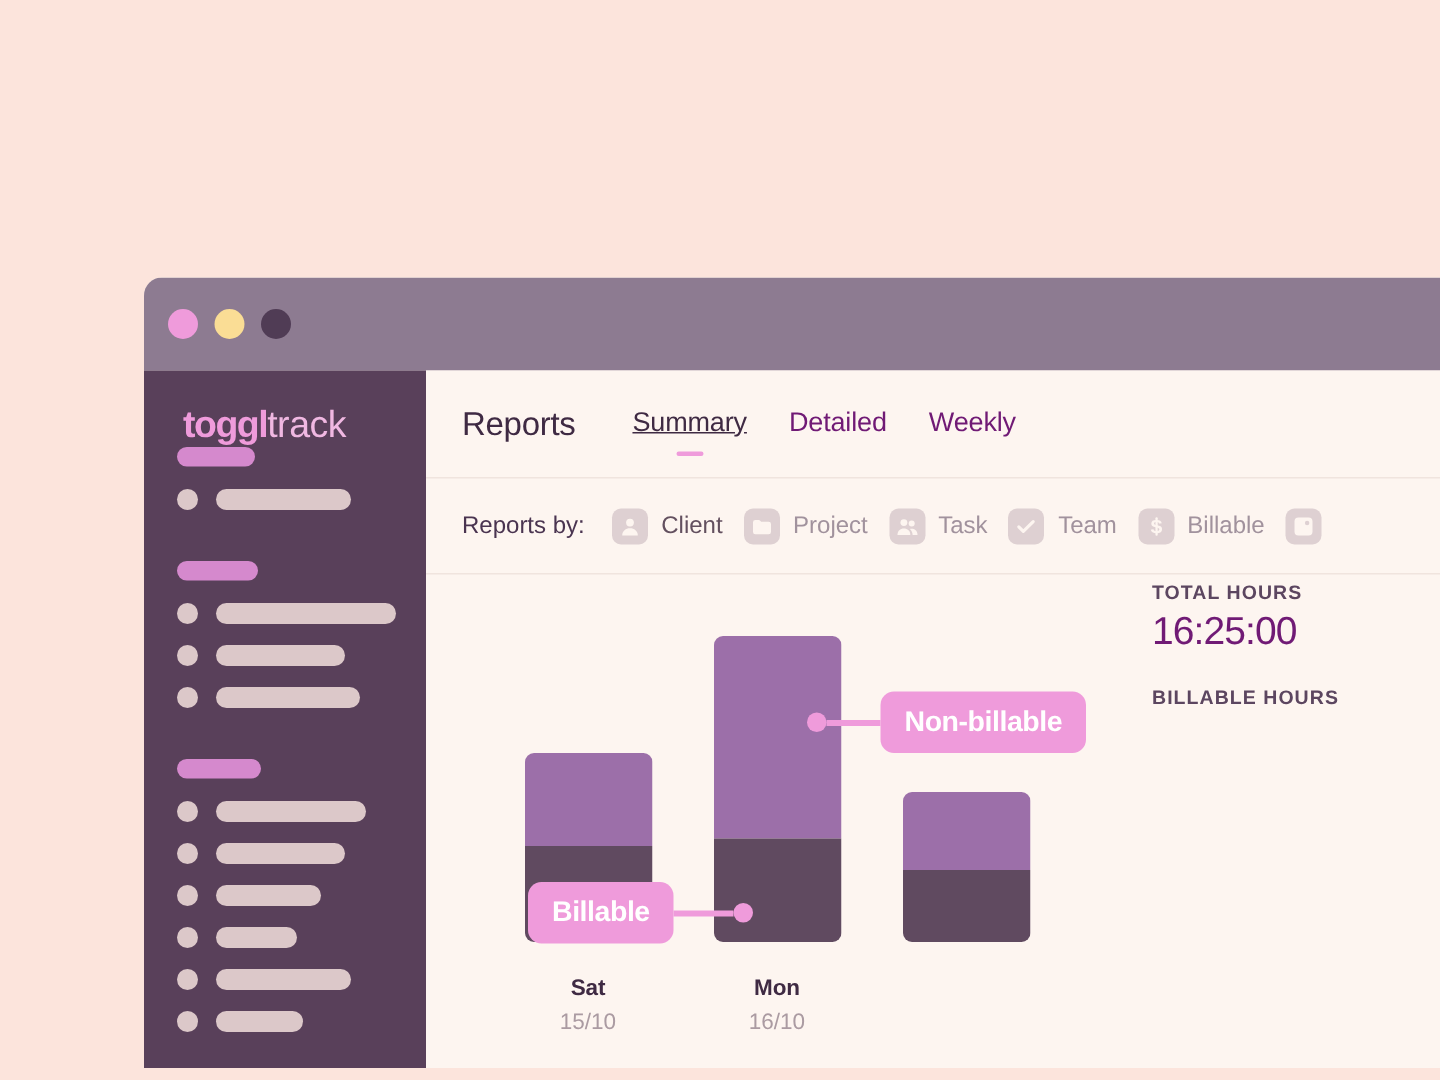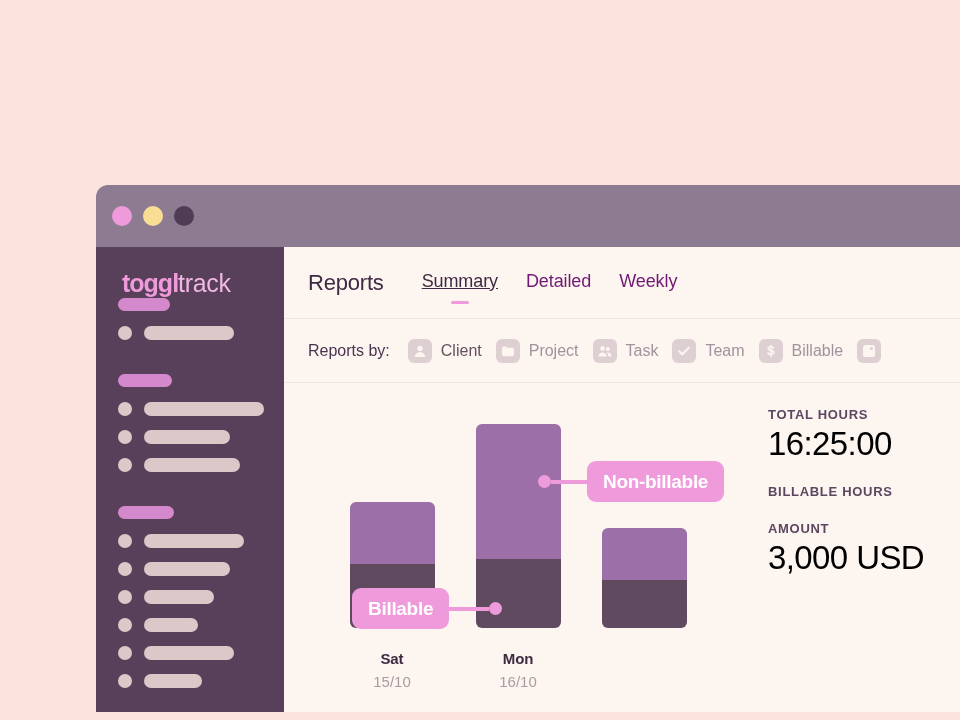--- a/index.html
+++ b/index.html
@@ -162,28 +162,28 @@
   }
   .callout-line { height: 4px; background: #ef9bdb; }
   .callout-dot {
     width: 13px; height: 13px; border-radius: 50%;
     background: #ef9bdb; flex: none;
   }
   #callout-billable { left: 352px; top: 588px; }
   #callout-nonbillable { left: 538px; top: 461px; }
 
   
-  .stats { position: absolute; left: 484px; top: 24px; }
+  .stats { position: absolute; left: 484px; top: 4px; }
   .stat { margin-bottom: 22px; }
   .stat-label {
     font-size: 13px; font-weight: bold; color: #5c4660;
     letter-spacing: 0.7px; margin-bottom: 4px;
   }
   .stat-value {
-    font-size: 33px; color: #000000; letter-spacing: -0.6px;
+    font-size: 26px; color: #701a75; letter-spacing: -0.6px;
     line-height: 1.1;
   }
 </style>
 </head>
 <body>
 
 <div id="app-root">
 
   <div class="window">
 
@@ -370,24 +370,20 @@
         </div>
 
         <div class="stats">
           <div class="stat">
             <div class="stat-label">TOTAL HOURS</div>
             <div class="stat-value">16:25:00</div>
           </div>
           <div class="stat">
             <div class="stat-label">BILLABLE HOURS</div>
           </div>
-          <div class="stat">
-            <div class="stat-label">AMOUNT</div>
-            <div class="stat-value">3,000 USD</div>
-          </div>
         </div>
 
       </div>
     </div>
   </div>
 
   <div class="callout" id="callout-billable">
     <div class="callout-pill">Billable</div>
     <div class="callout-line" style="width:40px"></div>
     <div class="callout-dot"></div>

